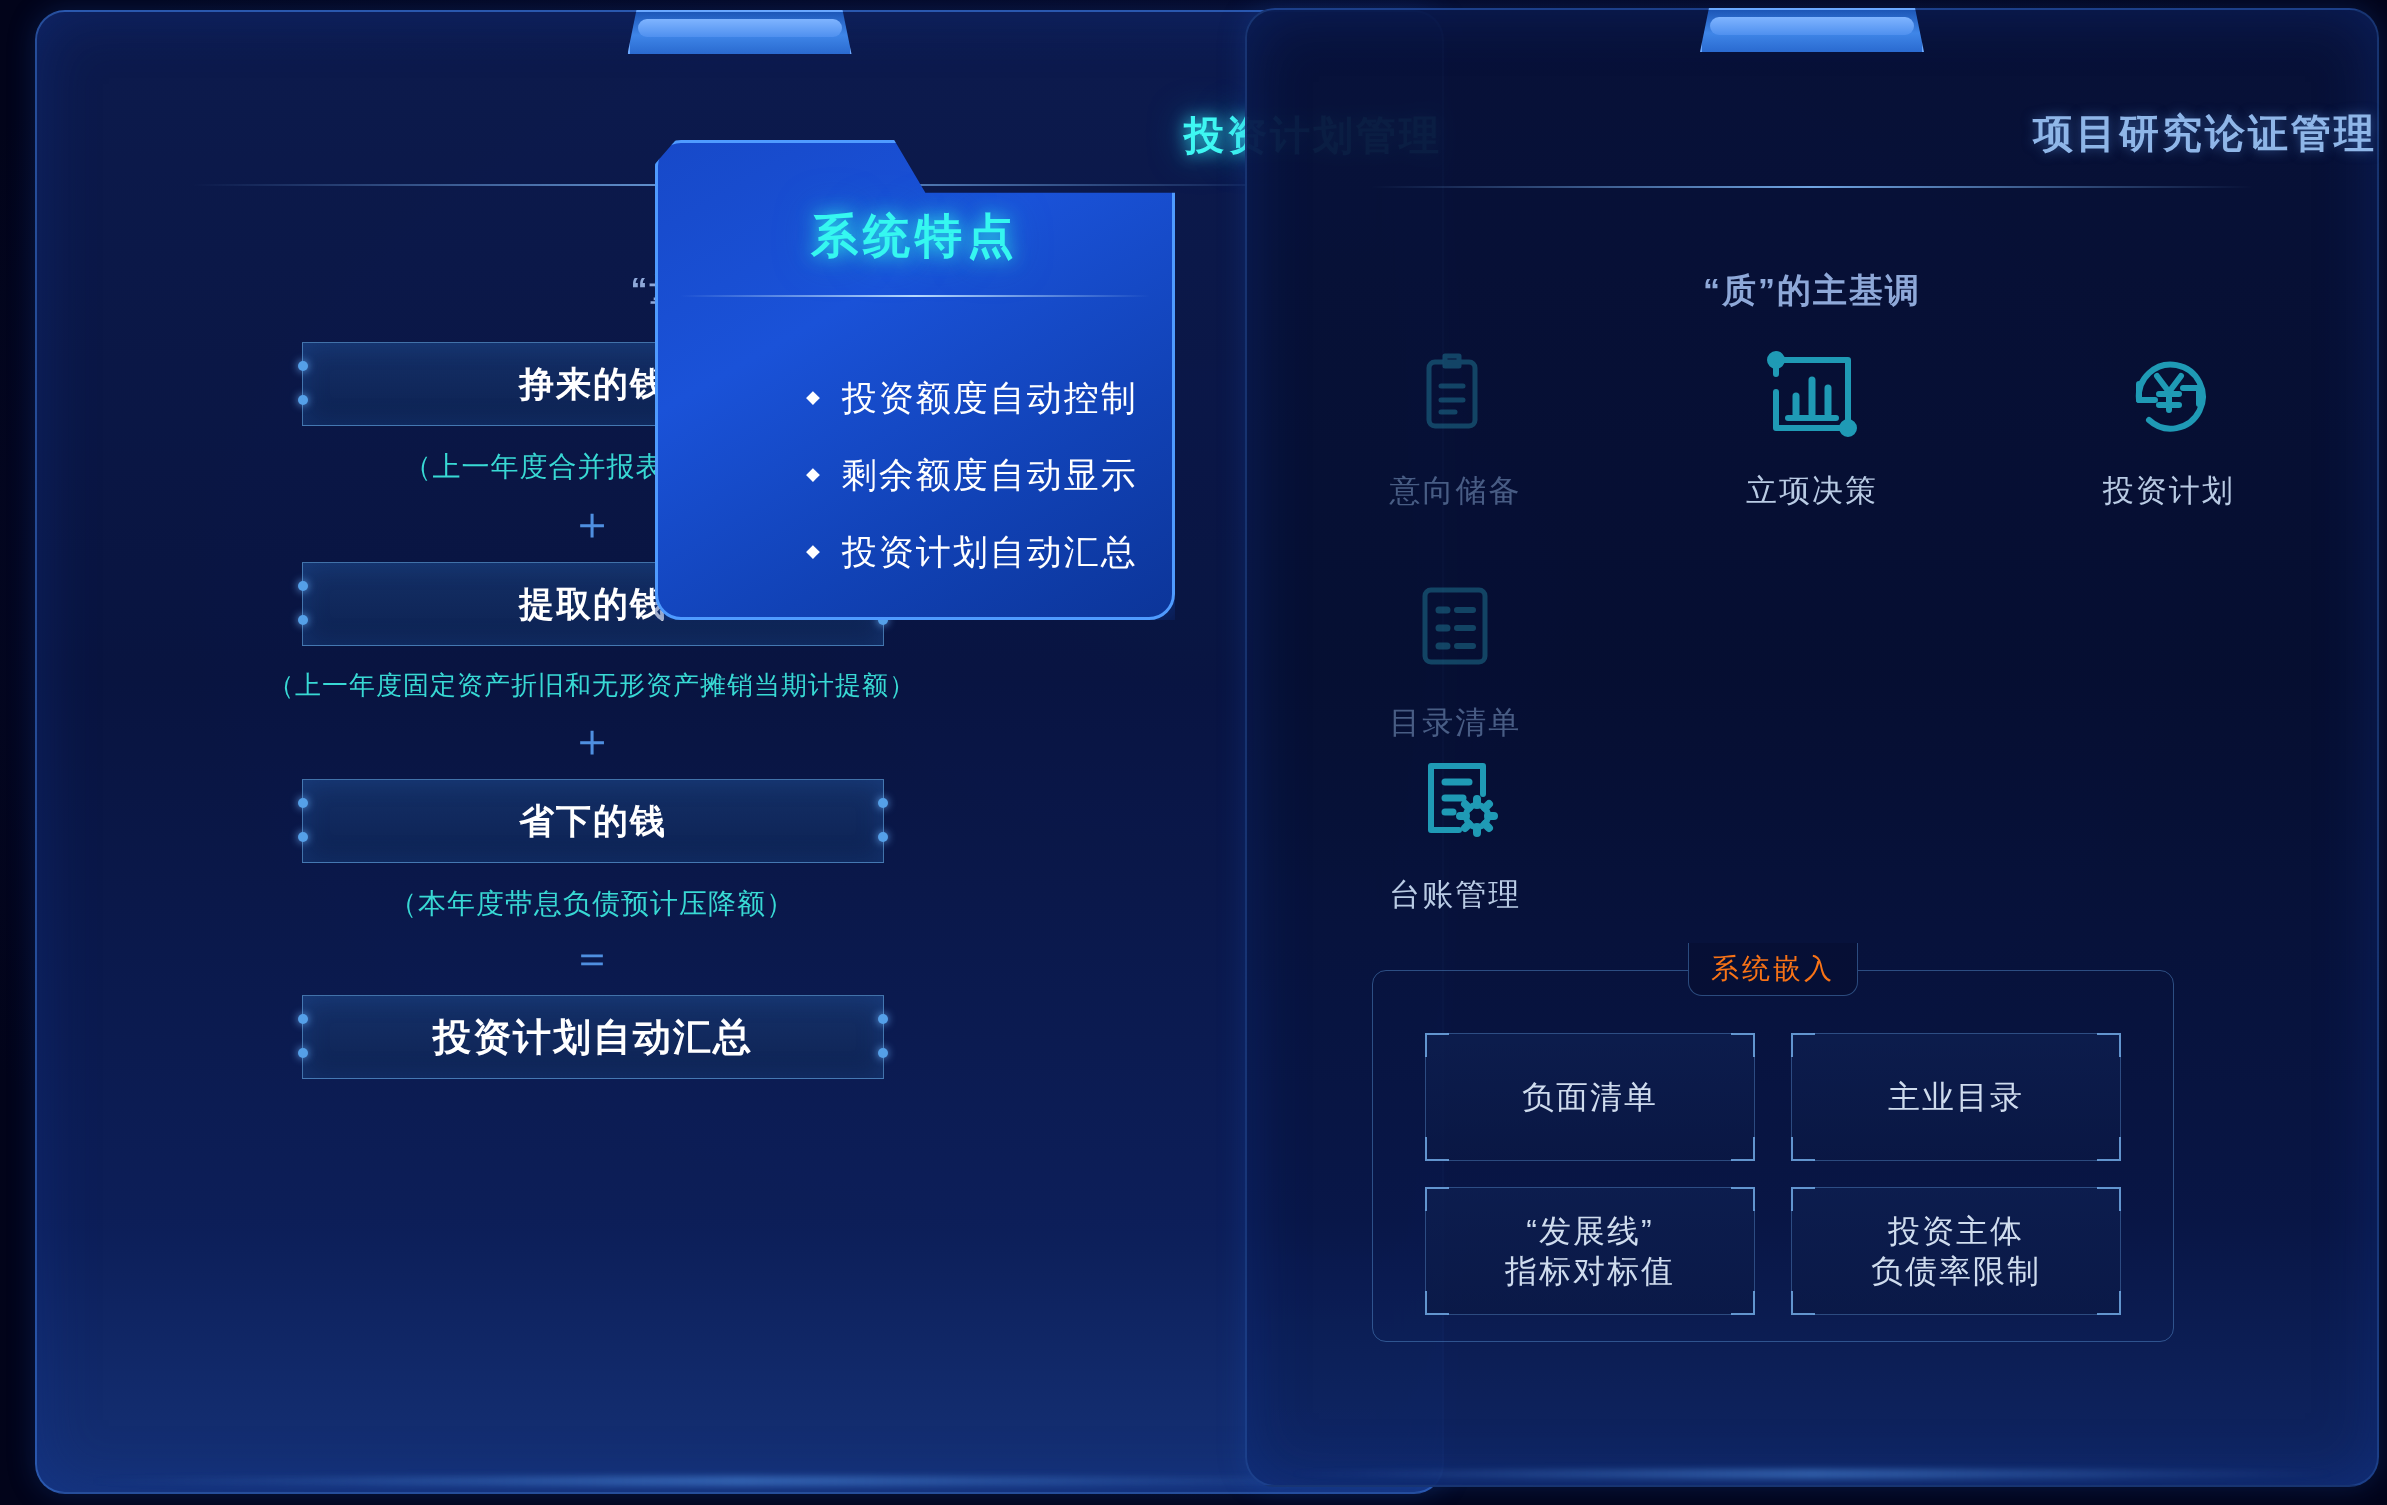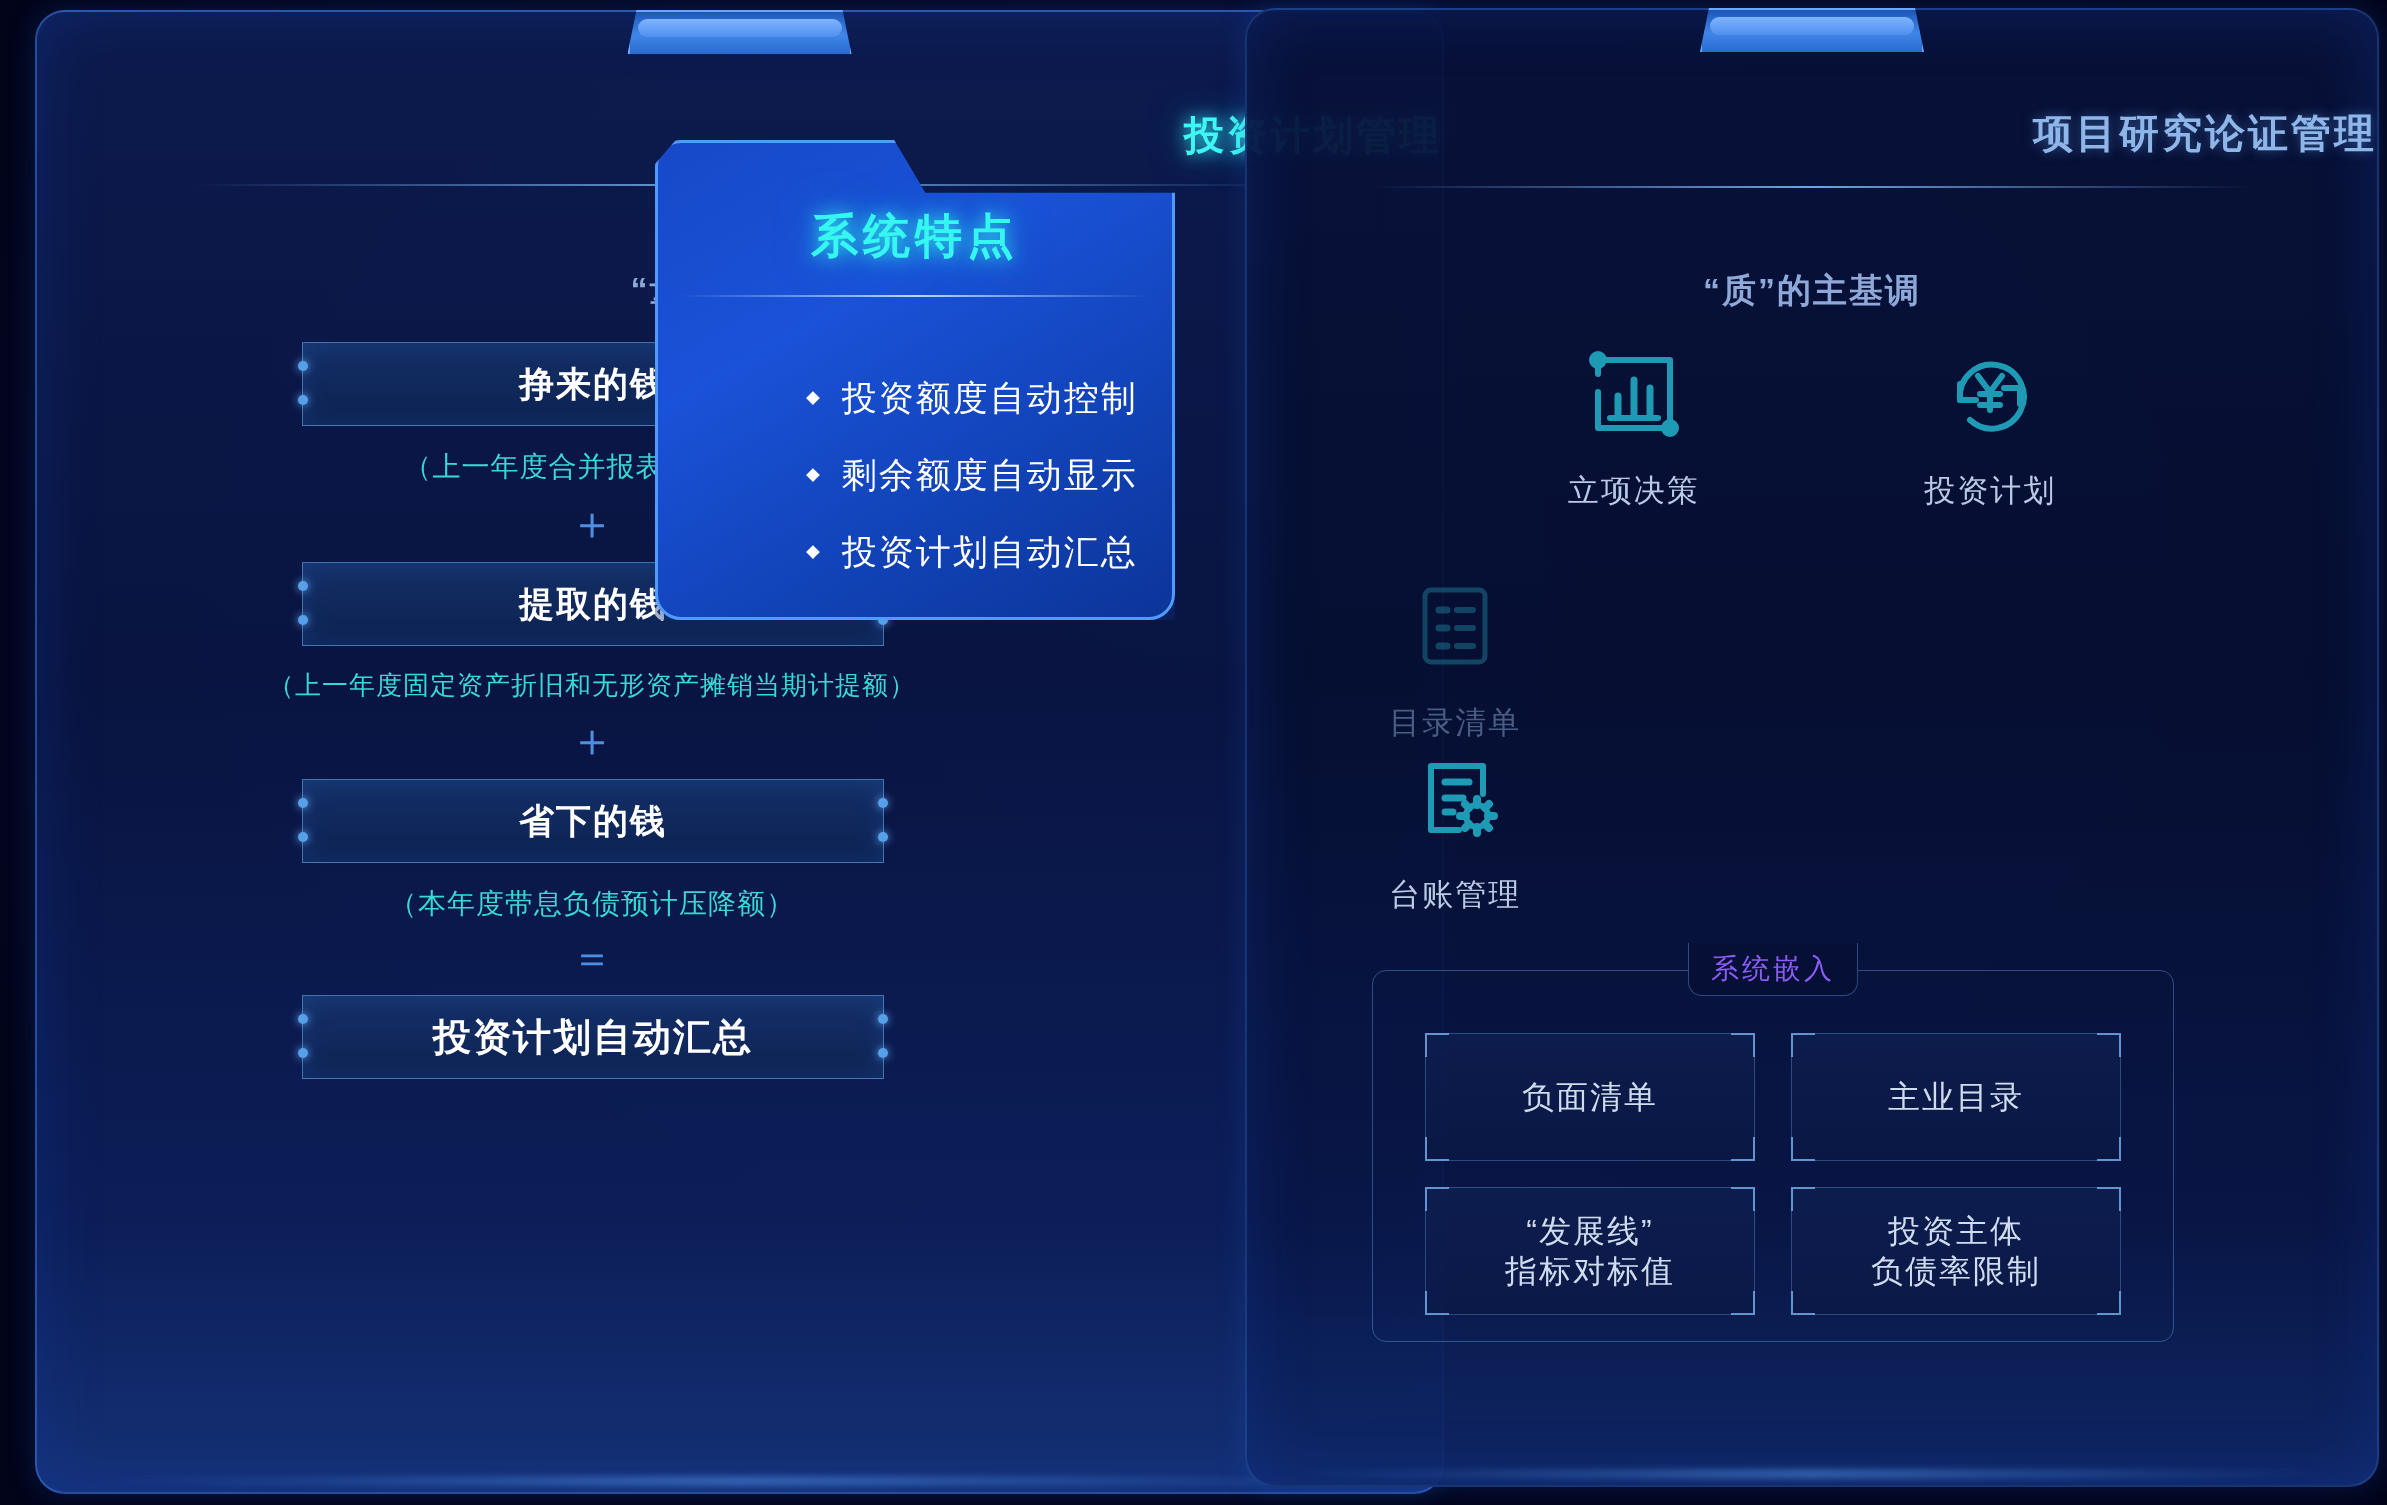--- a/index.html
+++ b/index.html
@@ -117,21 +117,21 @@
   .icon-cell.ghost .glyph{opacity:.35;}
   #row2{margin-top:60px;flex-direction:column;}
 
   
   .embed{
     position:absolute;left:125px;top:960px;width:800px;height:370px;
     border:1px solid rgba(90,150,215,.45);border-radius:14px;
   }
   .embed-legend{
     position:absolute;top:-28px;left:50%;transform:translateX(-50%);
-    padding:0 22px;background:#060f35;color:#8b5cf6;font-size:28px;letter-spacing:3px;
+    padding:0 22px;background:#060f35;color:#f97316;font-size:28px;letter-spacing:3px;
     border:1px solid rgba(90,150,215,.45);border-top:none;border-radius:0 0 14px 14px;
     line-height:52px;height:52px;
   }
   .embed-grid{
     position:absolute;left:52px;right:52px;top:62px;bottom:26px;
     display:grid;grid-template-columns:1fr 1fr;grid-template-rows:1fr 1fr;gap:26px 36px;
   }
   .embed-cell{
     position:relative;display:flex;align-items:center;justify-content:center;text-align:center;
     background:linear-gradient(180deg,rgba(14,32,82,.7),rgba(10,24,68,.7));
@@ -240,20 +240,30 @@
       </div>
 
     <div class="panel-title" id="right-title">项目研究论证管理</div>
     <div class="title-rule" id="right-rule"></div>
     <div class="panel-sub" id="right-sub">“质”的主基调</div>
 
     <div class="icon-grid">
 
       <div class="icon-row" id="row1">
 
+        <div class="icon-cell ghost">
+          <div class="glyph">
+            <svg width="100" height="100" viewBox="0 0 100 100" fill="none" stroke="#2aa6bf" stroke-width="5" stroke-linecap="round" stroke-linejoin="round">
+              <path d="M30 18h34a6 6 0 016 6v52a6 6 0 01-6 6H30a6 6 0 01-6-6V24a6 6 0 016-6z"></path>
+              <path d="M40 12h14v10H40z"></path>
+              <path d="M36 42h22M36 56h22M36 68h14"></path>
+            </svg>
+          </div>
+          <div class="cap">意向储备</div>
+        </div>
 
         <div class="icon-cell">
           <div class="glyph">
             <svg width="100" height="100" viewBox="0 0 100 100" fill="none" stroke="#1f9ab5" stroke-width="6" stroke-linecap="round" stroke-linejoin="round">
               <path d="M14 30V16h56"></path>
               <path d="M86 26v58H30"></path>
               <path d="M14 48v36h44"></path>
               <path d="M70 16h16v22"></path>
               <circle cx="14" cy="16" r="6" fill="#1f9ab5"></circle>
               <circle cx="86" cy="84" r="6" fill="#1f9ab5"></circle>

